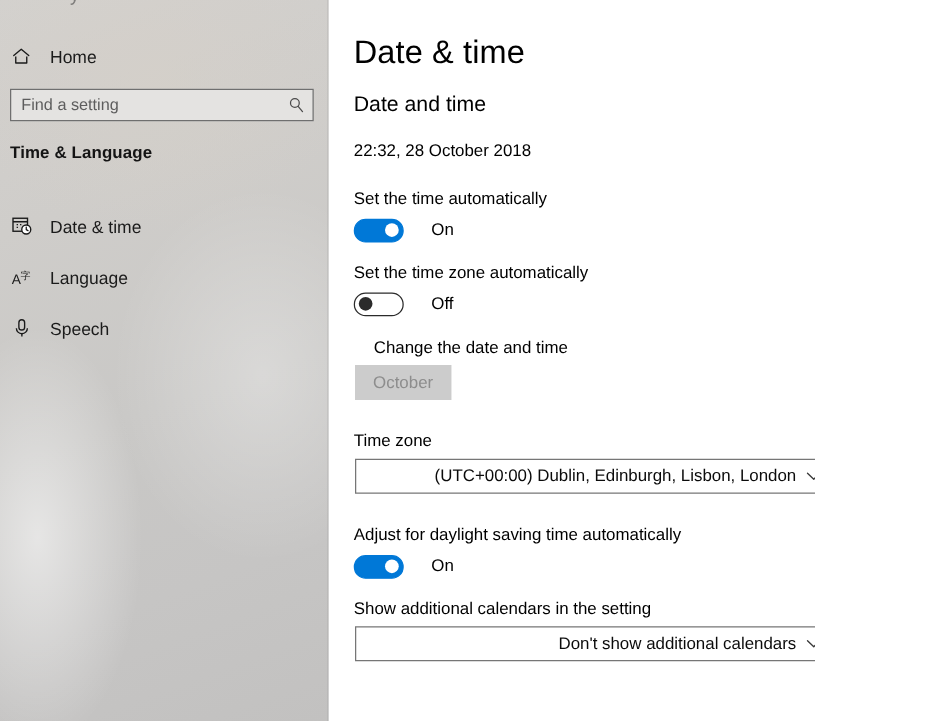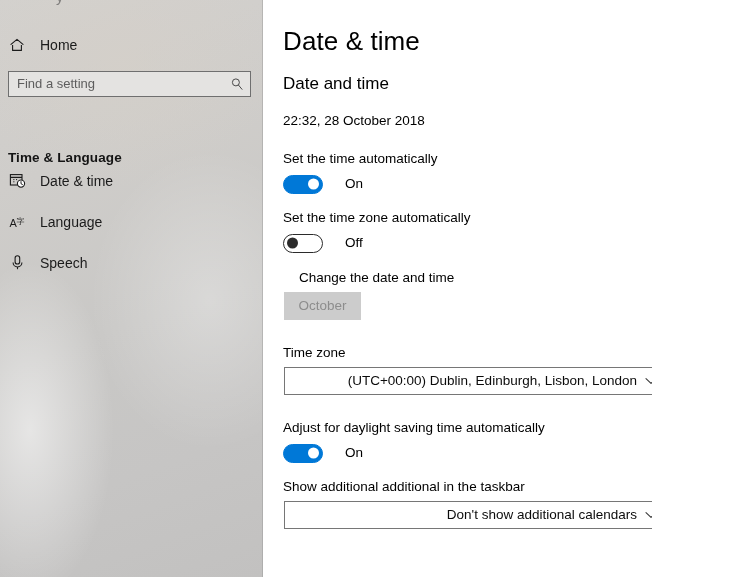--- a/index.html
+++ b/index.html
@@ -122,21 +122,20 @@
   }
 
   .section-heading {
     position: absolute;
     left: 8px;
     top: 114px;
     font-size: 13.5px;
     font-weight: bold;
     color: #141414;
     letter-spacing: 0.1px;
-    margin-top: 36px;
   }
 
   .nav-list {
     position: absolute;
     left: 0;
     top: 160px;
     width: 263px;
   }
   .nav-item {
     height: 41px;
@@ -421,21 +420,21 @@
       </div>
 
       <div class="field-label" style="top:421px;">Adjust for daylight saving time automatically</div>
       <div class="toggle-row" style="top:442px;">
         <span class="toggle on">
           <span class="knob"></span>
         </span>
         <span class="toggle-state">On</span>
       </div>
 
-      <div class="field-label" style="top:480px;">Show additional additional in the taskbar</div>
+      <div class="field-label" style="top:480px;">Show additional calendars in the setting</div>
       <div class="dropdown" style="top:501px;">
         <span class="dd-value">Don't show additional calendars</span>
         <span class="dd-chevron">
           <svg width="12" height="8" viewBox="0 0 12 8" aria-hidden="true">
             <path d="M1 1.6 L6 6.4 L11 1.6" fill="none" stroke="#3a3a3a" stroke-width="1.1" stroke-linecap="round" stroke-linejoin="round"></path>
           </svg>
         </span>
       </div>
 
     </div>

